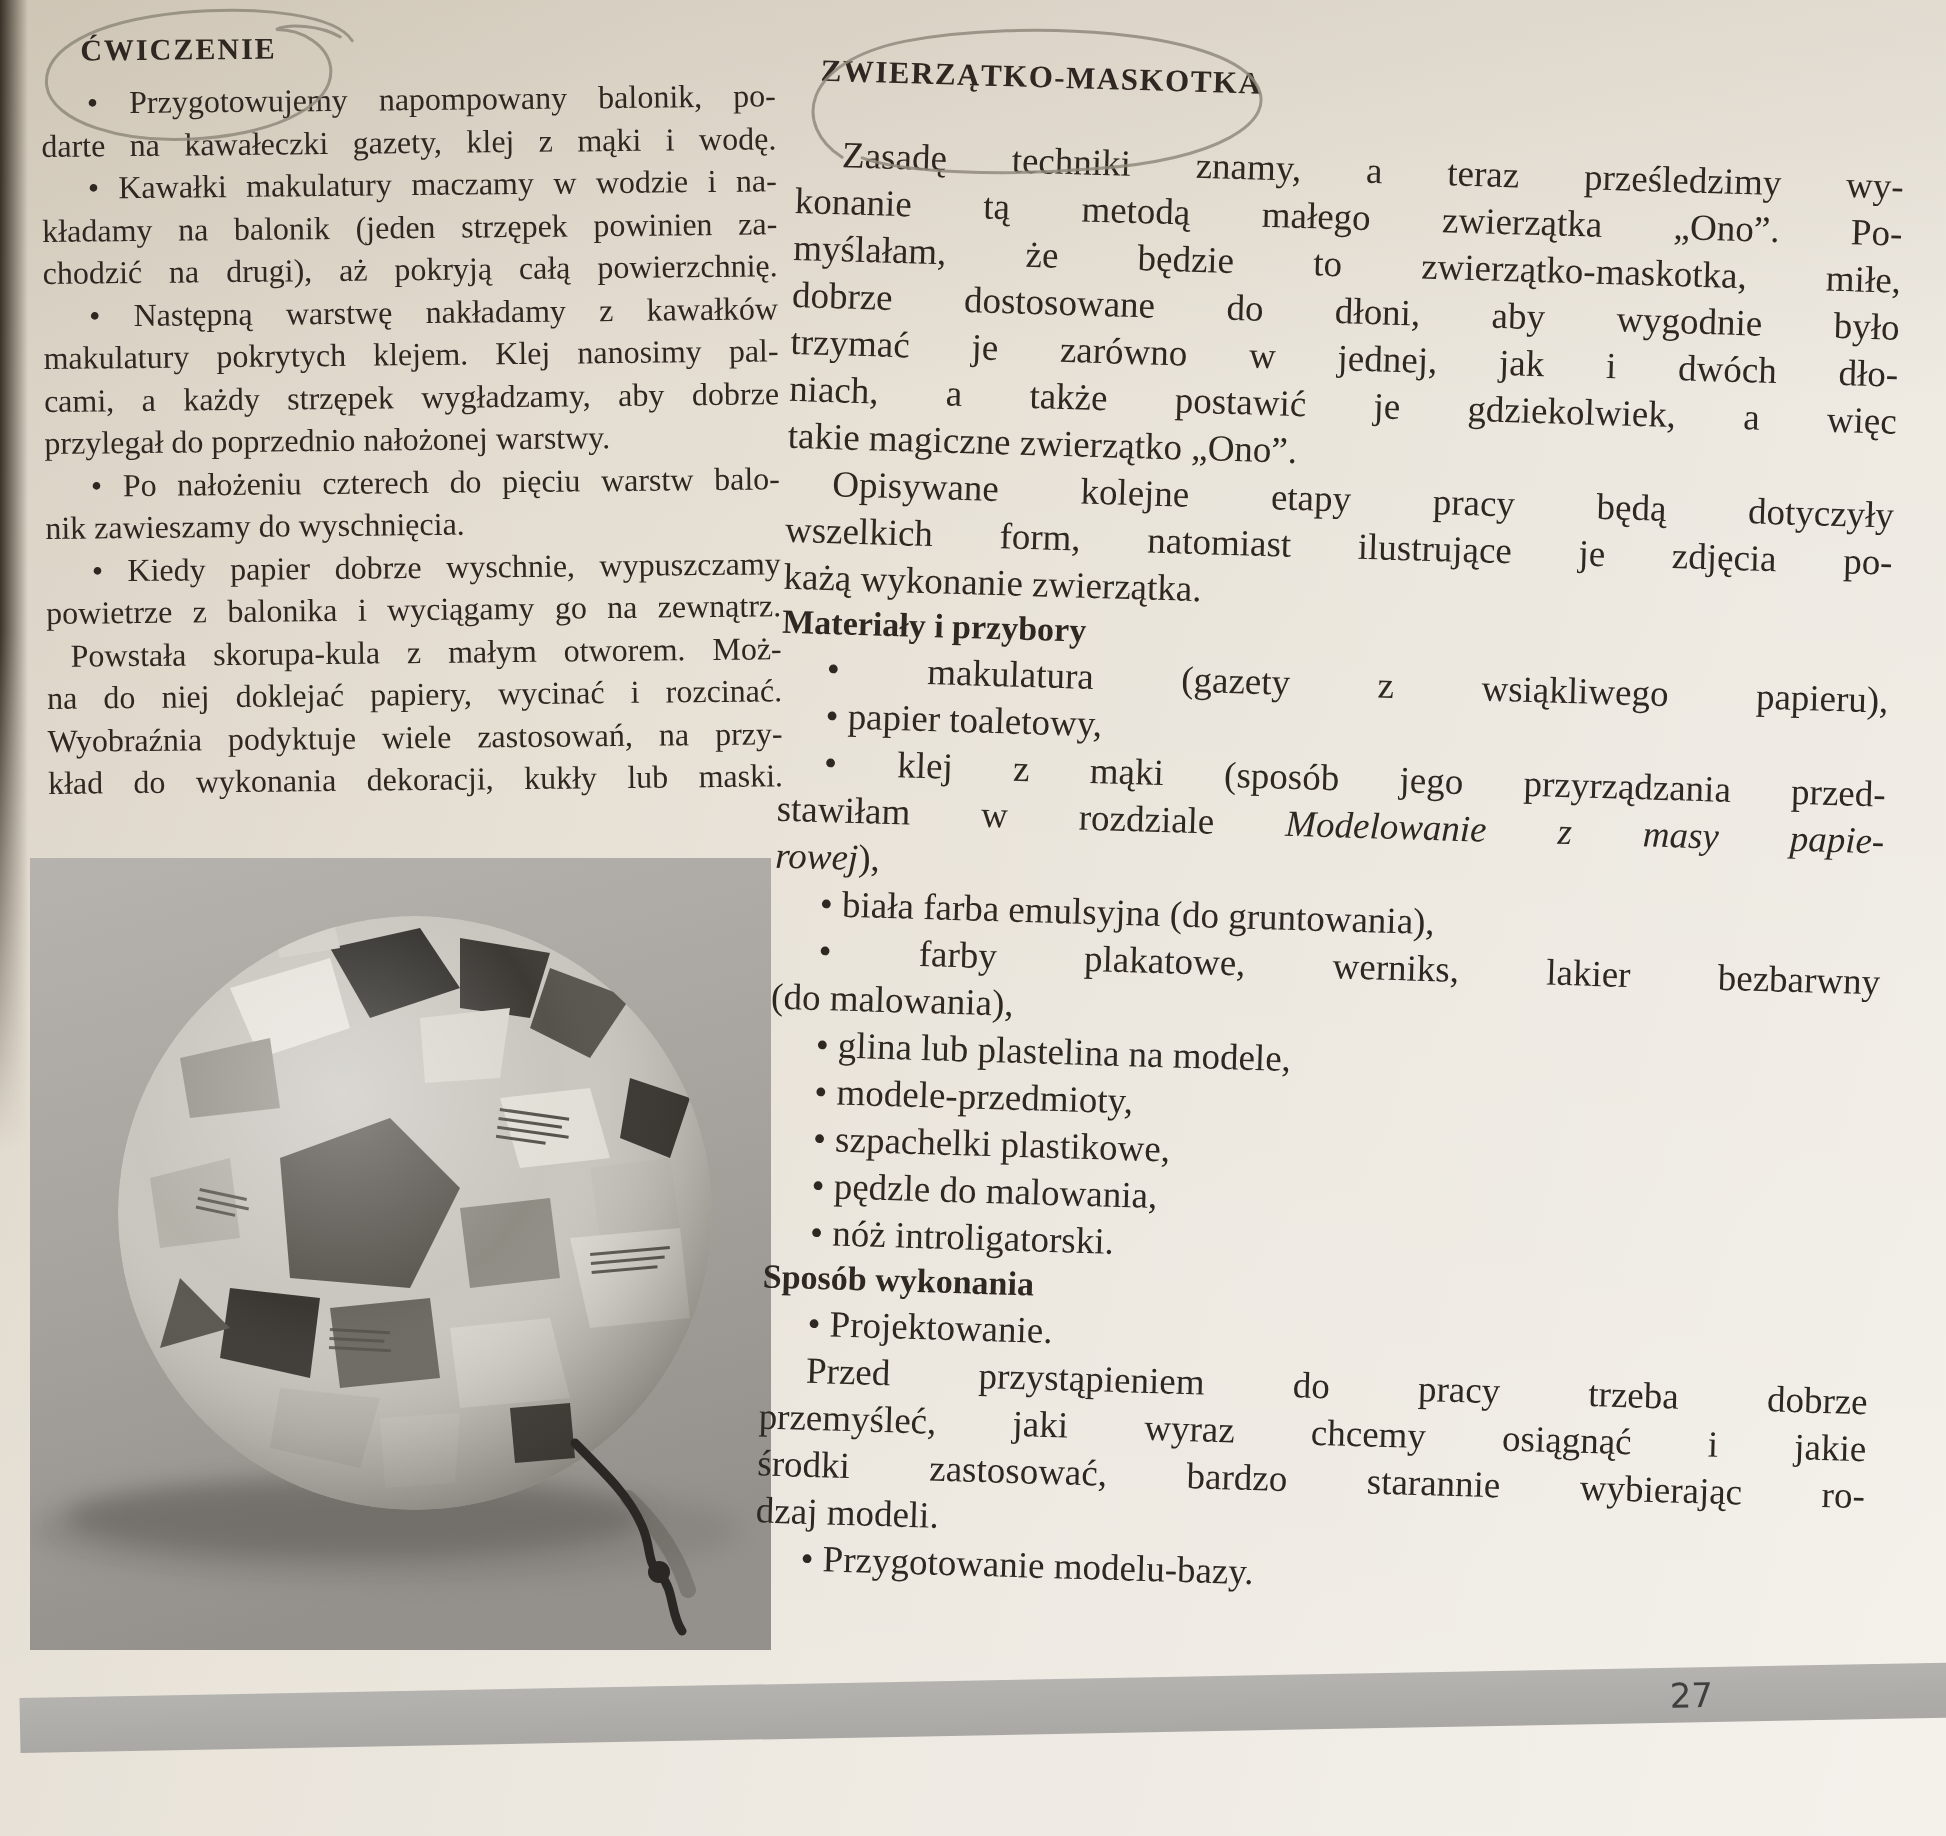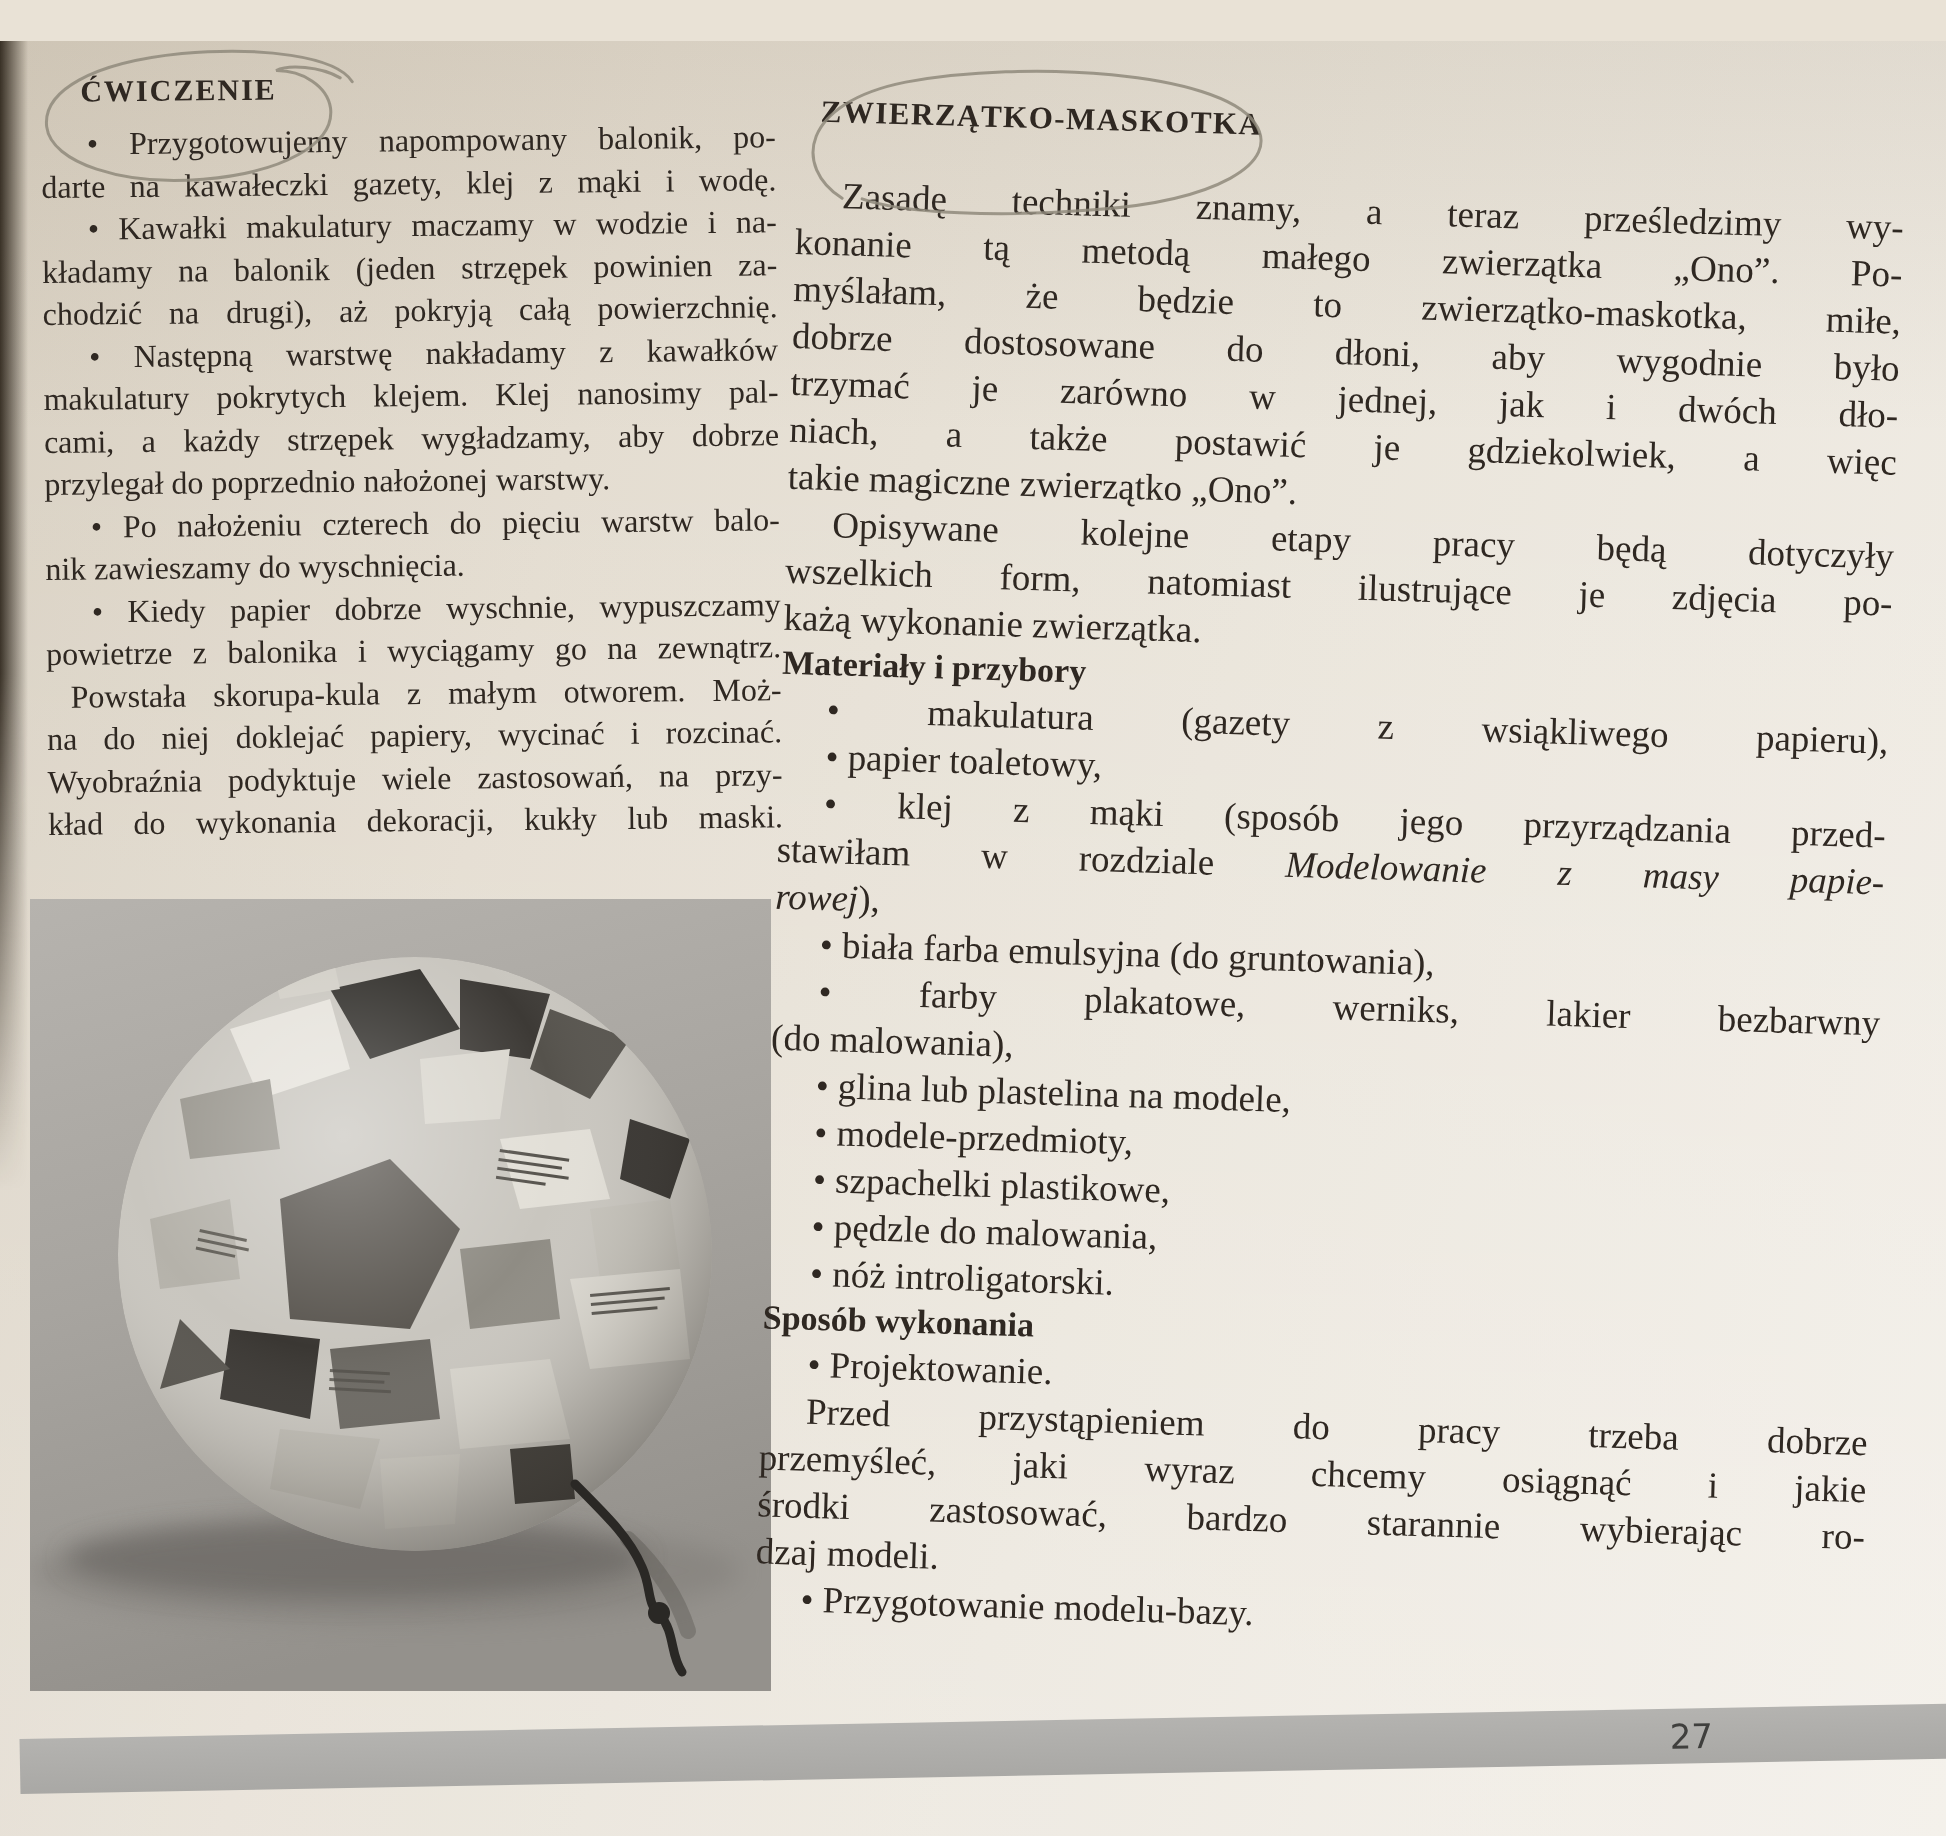--- a/index.html
+++ b/index.html
@@ -1,20 +1,20 @@
 <!DOCTYPE html>
 <html><head>
 <meta charset="utf-8">
 <style>
   html,body{margin:0;padding:0;width:1946px;height:1836px;background:#e9e2d6;}
   .page{position:absolute;inset:0;overflow:hidden;
     background:
       linear-gradient(to bottom, rgba(110,90,60,.10), rgba(0,0,0,0) 22%, rgba(255,255,255,.22) 94%),
       linear-gradient(104deg,#d9d1c3 0%,#e4ddd1 28%,#eae5db 58%,#f1ede6 100%);
-    font-family:"Liberation Serif", serif;color:#2f2822;margin-top:41px;}
+    font-family:"Liberation Serif", serif;color:#2f2822;}
   .edge-shadow{position:absolute;left:0;top:0;width:28px;height:1150px;
     background:linear-gradient(to right, rgba(30,22,12,.85), rgba(30,22,12,0));
     -webkit-mask-image:linear-gradient(to bottom,#000 55%,transparent 100%);
     mask-image:linear-gradient(to bottom,#000 55%,transparent 100%);}
   .col{position:absolute;}
   .col-left{left:40px;top:18px;width:735px;transform:rotate(-0.6deg);transform-origin:0 0;}
   .col-right{left:800px;top:26px;width:1108px;transform:rotate(1.7deg);transform-origin:0 0;}
   .h-wrap{position:relative;height:64px;}
   .h-wrap-r{position:relative;height:104px;}
   .h1{margin:0;padding:16px 0 0 40px;font-size:30px;font-weight:bold;letter-spacing:2px;}

